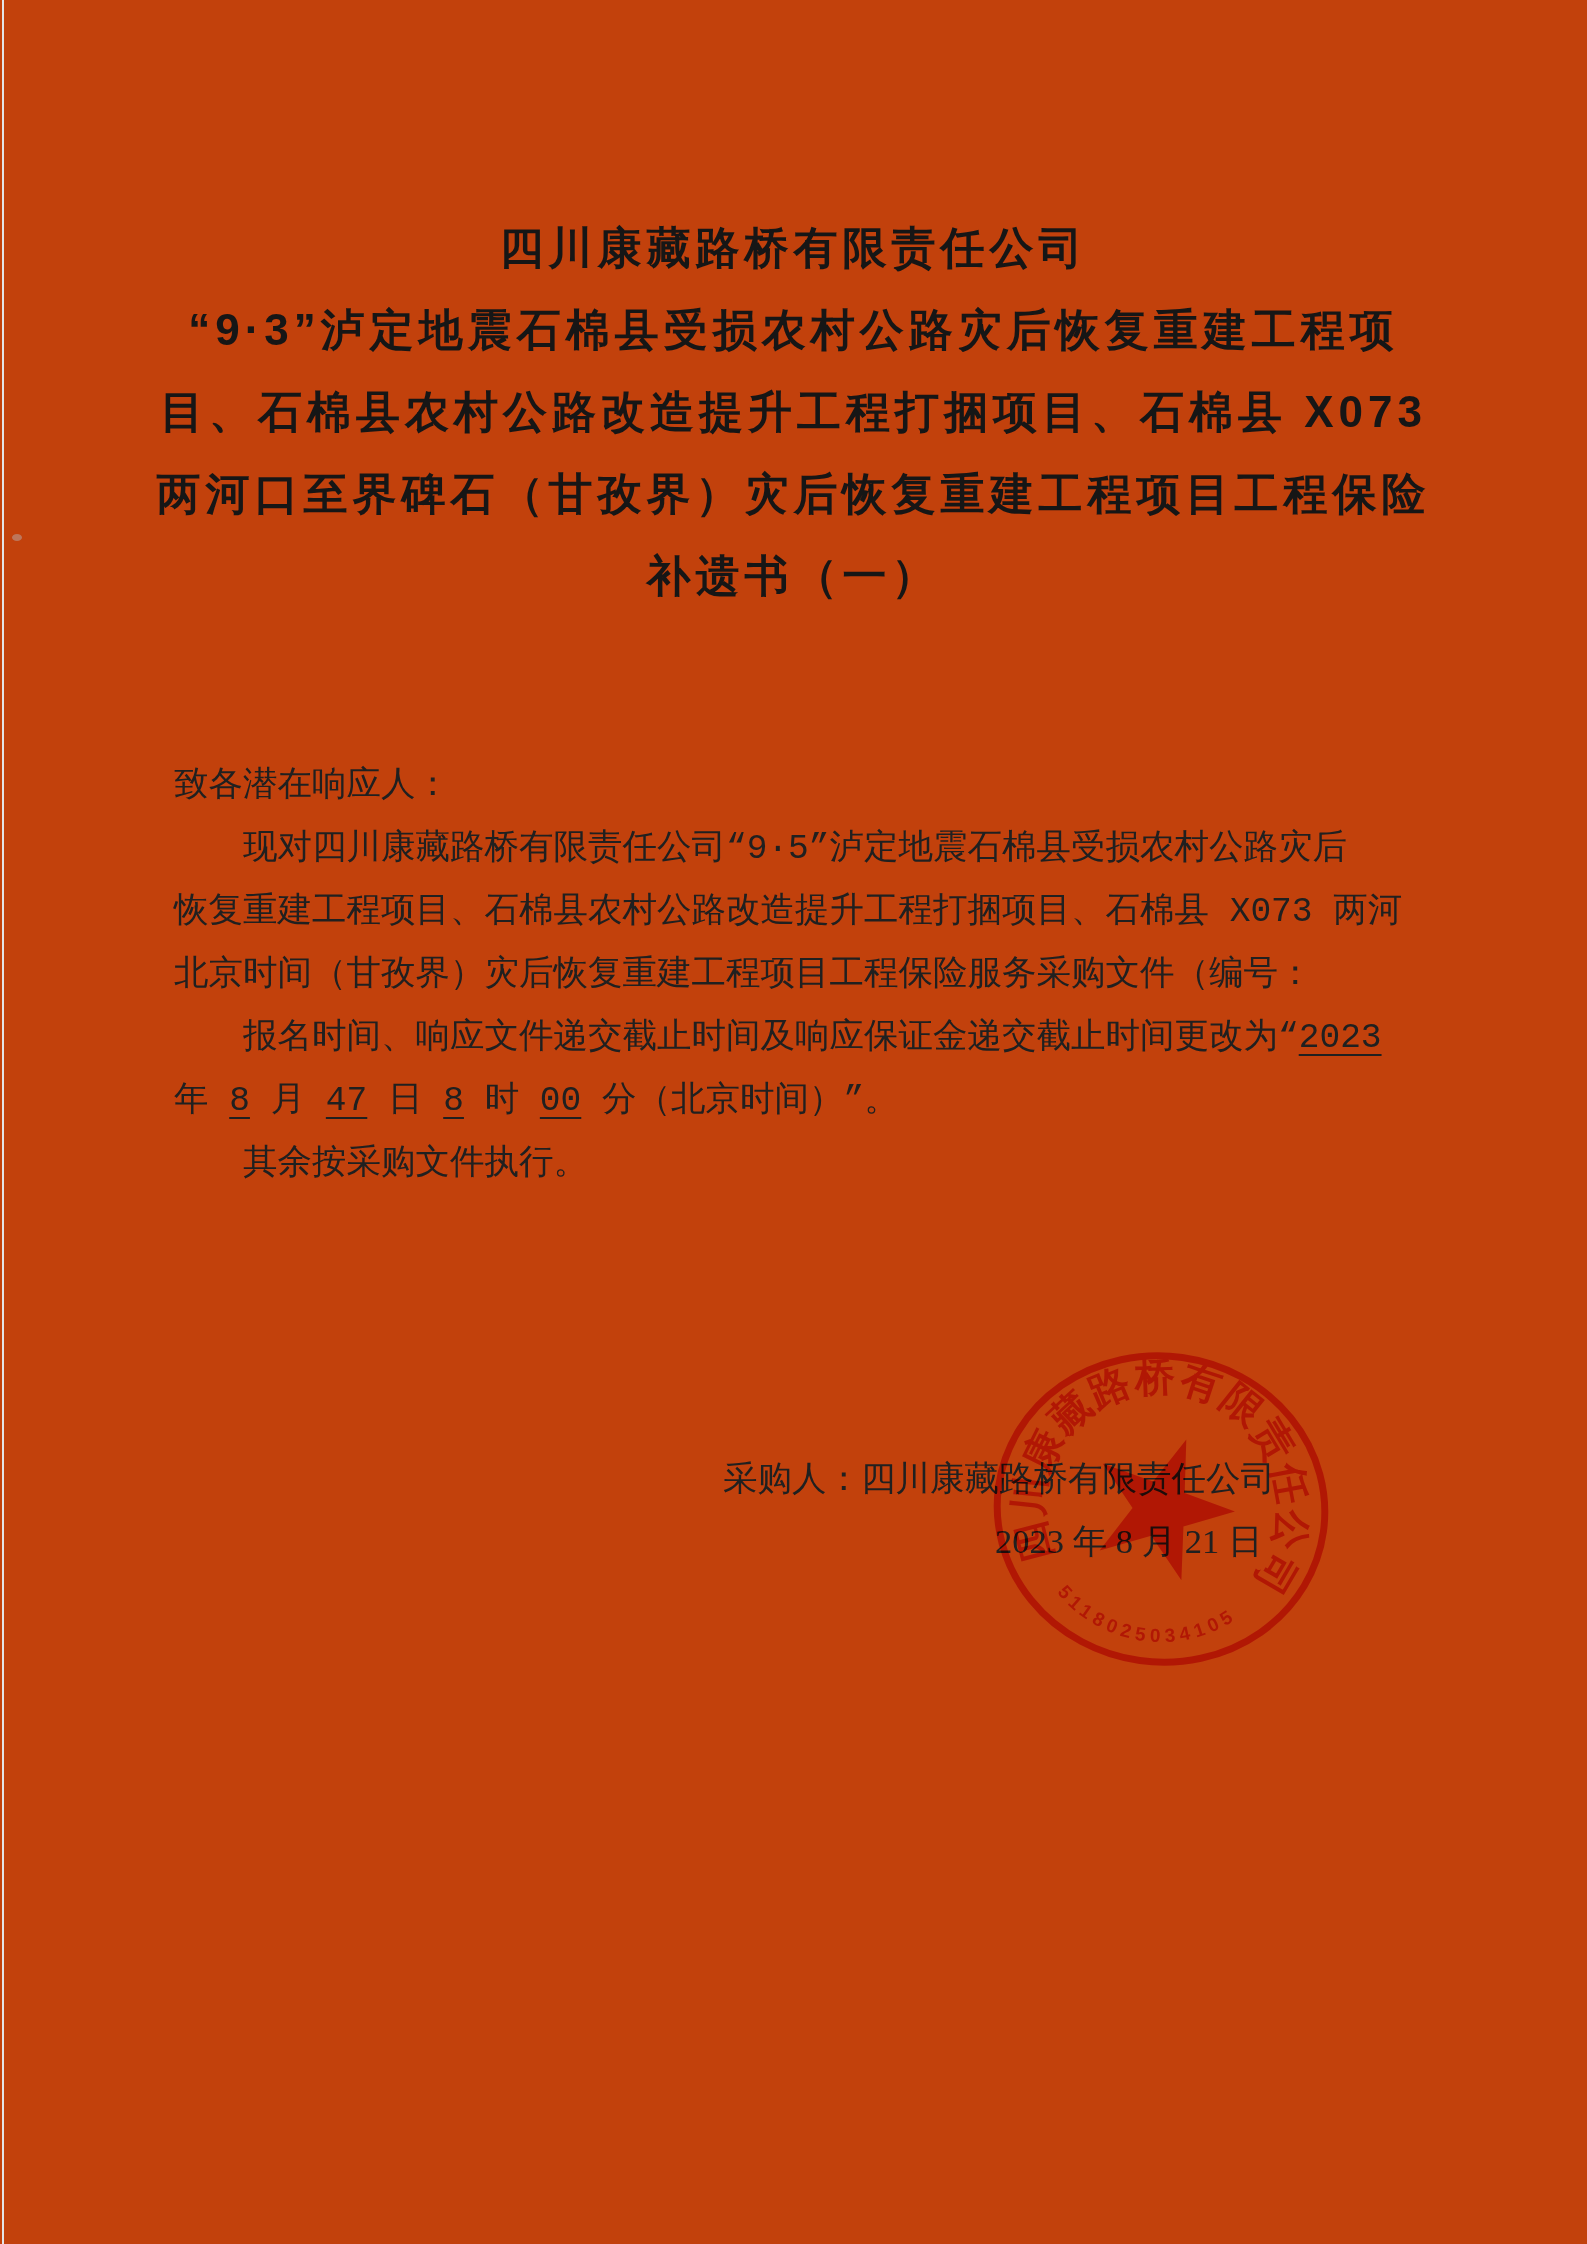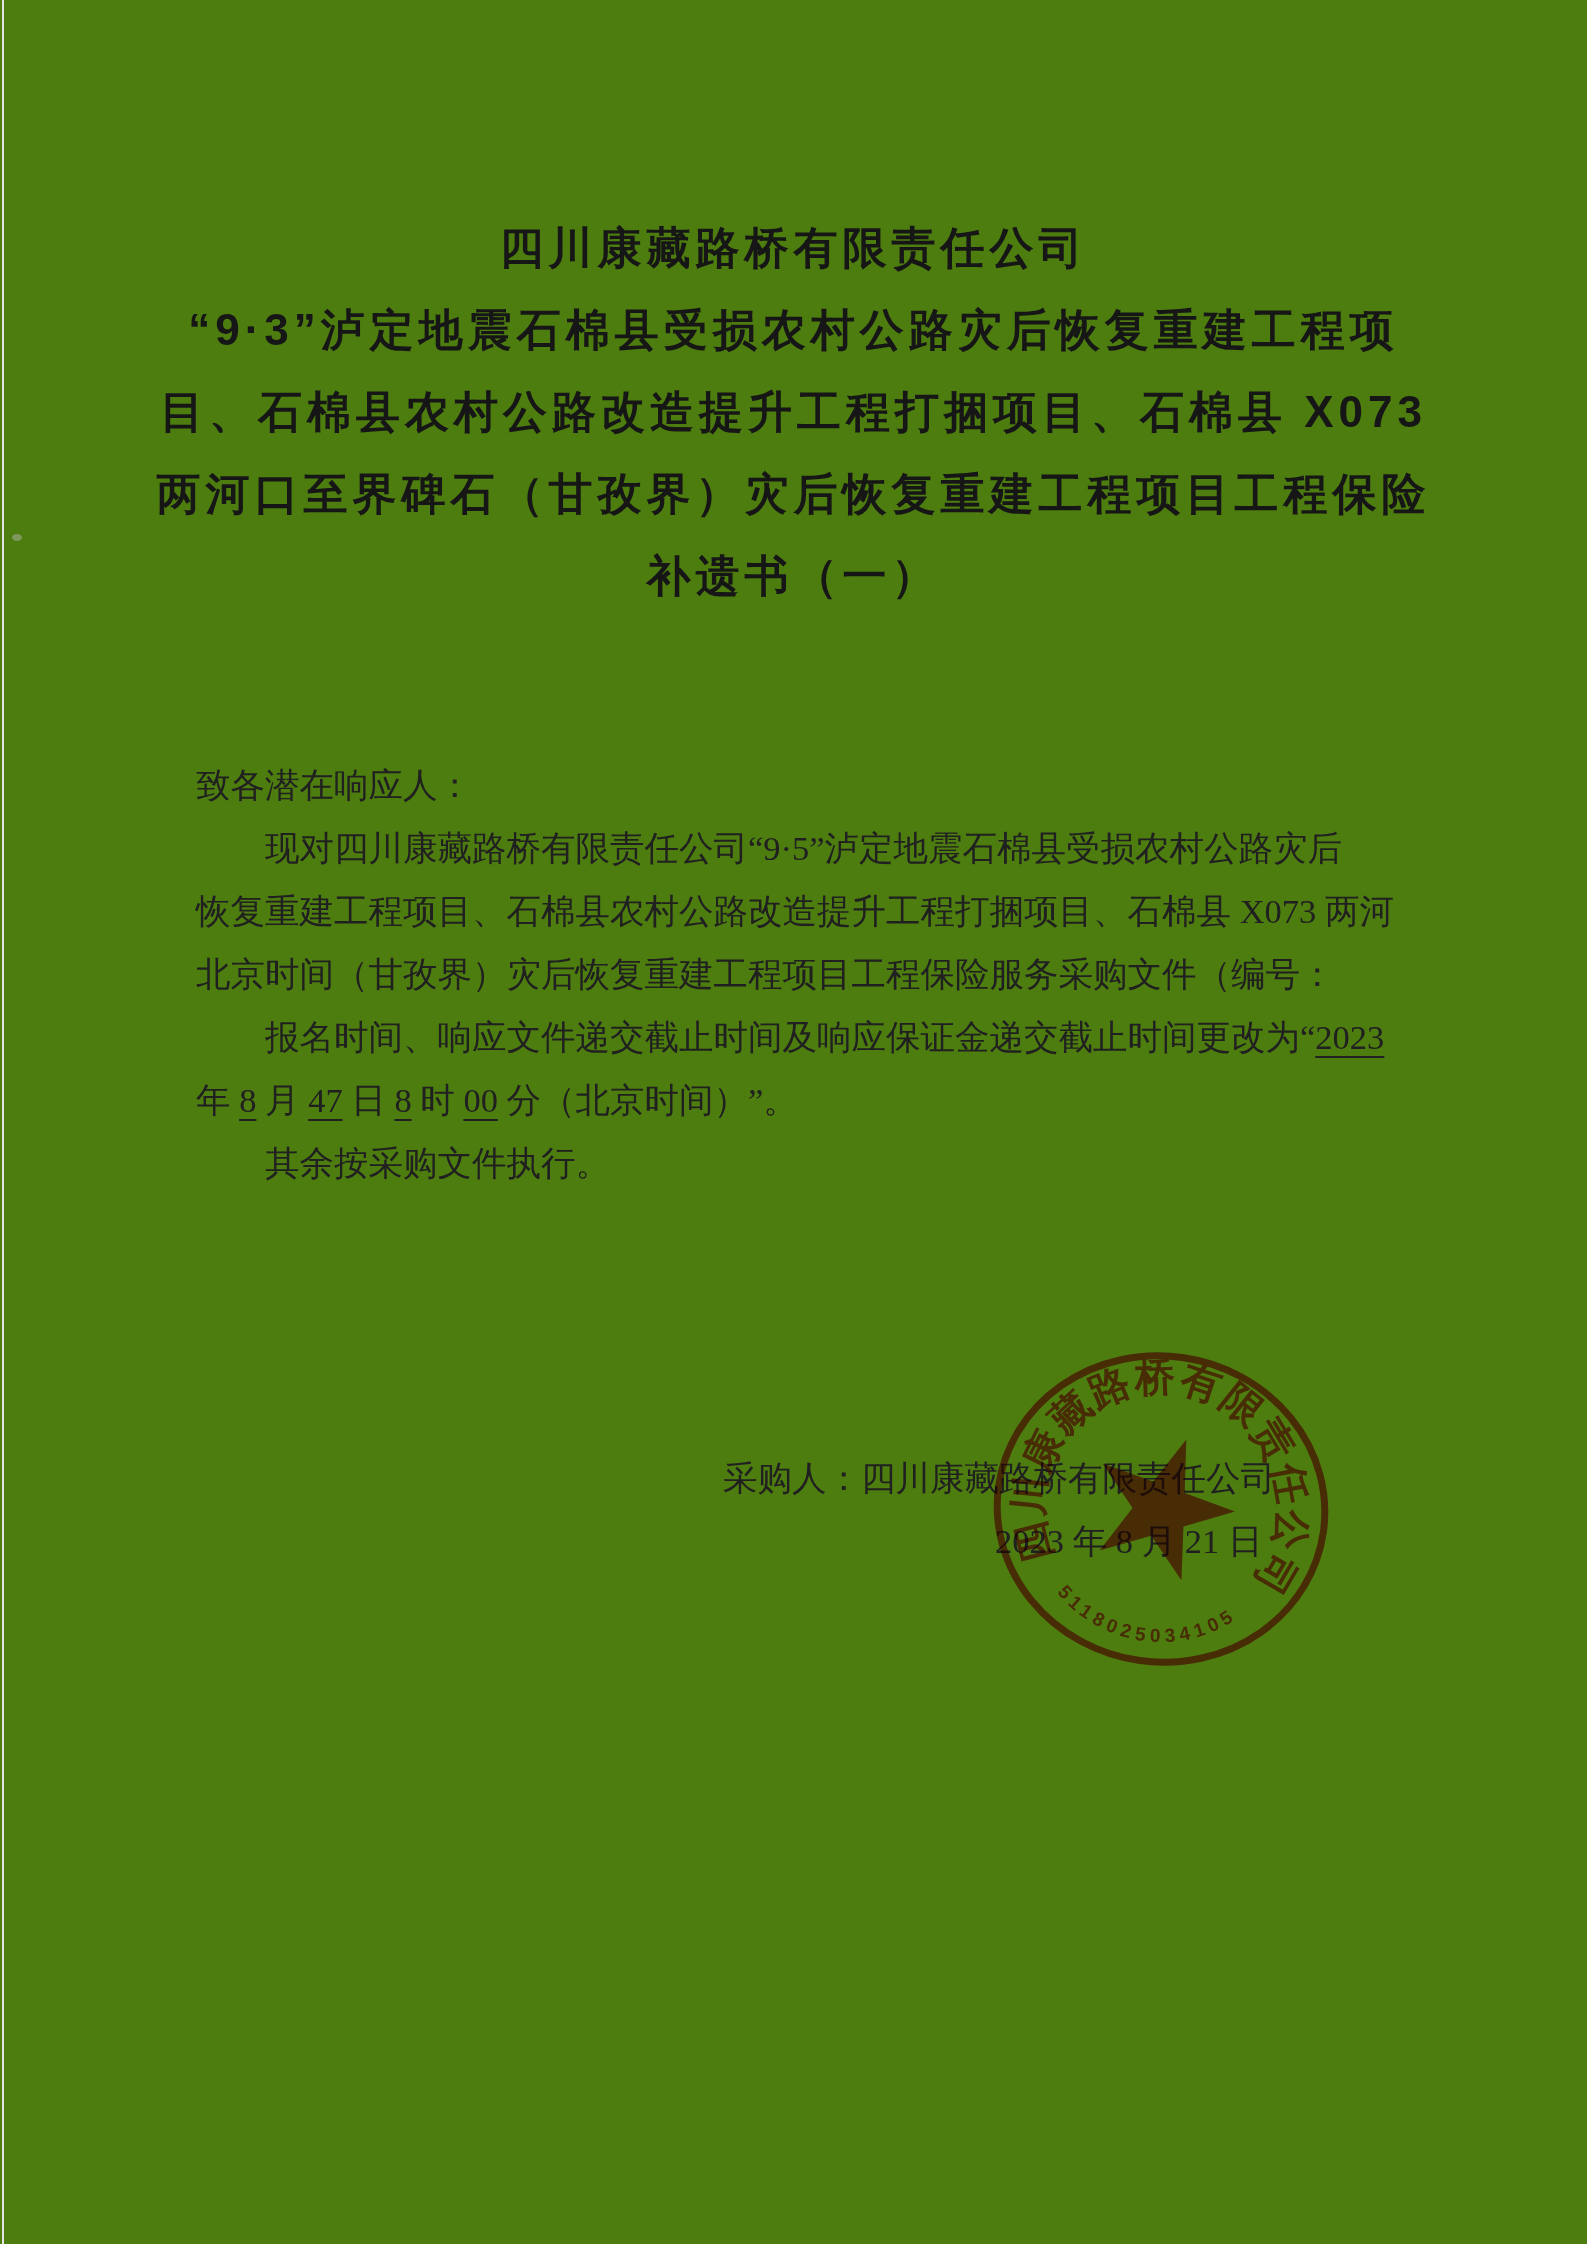--- a/index.html
+++ b/index.html
@@ -1,21 +1,21 @@
 <!DOCTYPE html>
 <html><head>
 <meta charset="utf-8">
 <style>
   html, body { margin: 0; padding: 0; background: #888; }
   .page {
     position: relative;
     width: 1587px;
     height: 2244px;
     margin: 0 auto;
-    background: #4d7c0f;
+    background: #c2410c;
     overflow: hidden;
     color: #1d1d1d;
   }
   .scan-edge {
     position: absolute;
     left: 2px; top: 0; bottom: 0;
     width: 2px;
     background: #e4e4e6;
   }
   .speck {
@@ -38,23 +38,23 @@
   }
   .title-line {
     height: 82px;
     line-height: 82px;
     text-align: center;
     white-space: nowrap;
   }
   .body-block {
     position: absolute;
     top: 754px;
-    left: 196px;
+    left: 174px;
     width: 1230px;
-    font-family: Liberation Serif, serif;
+    font-family: Liberation Mono, monospace;
     font-size: 34.5px;
     line-height: 63px;
     color: #202020;
   }
   .body-line { white-space: nowrap; }
   .indent { padding-left: 69px; }
   .u {
     text-decoration: underline;
     text-underline-offset: 7px;
     text-decoration-thickness: 2px;

